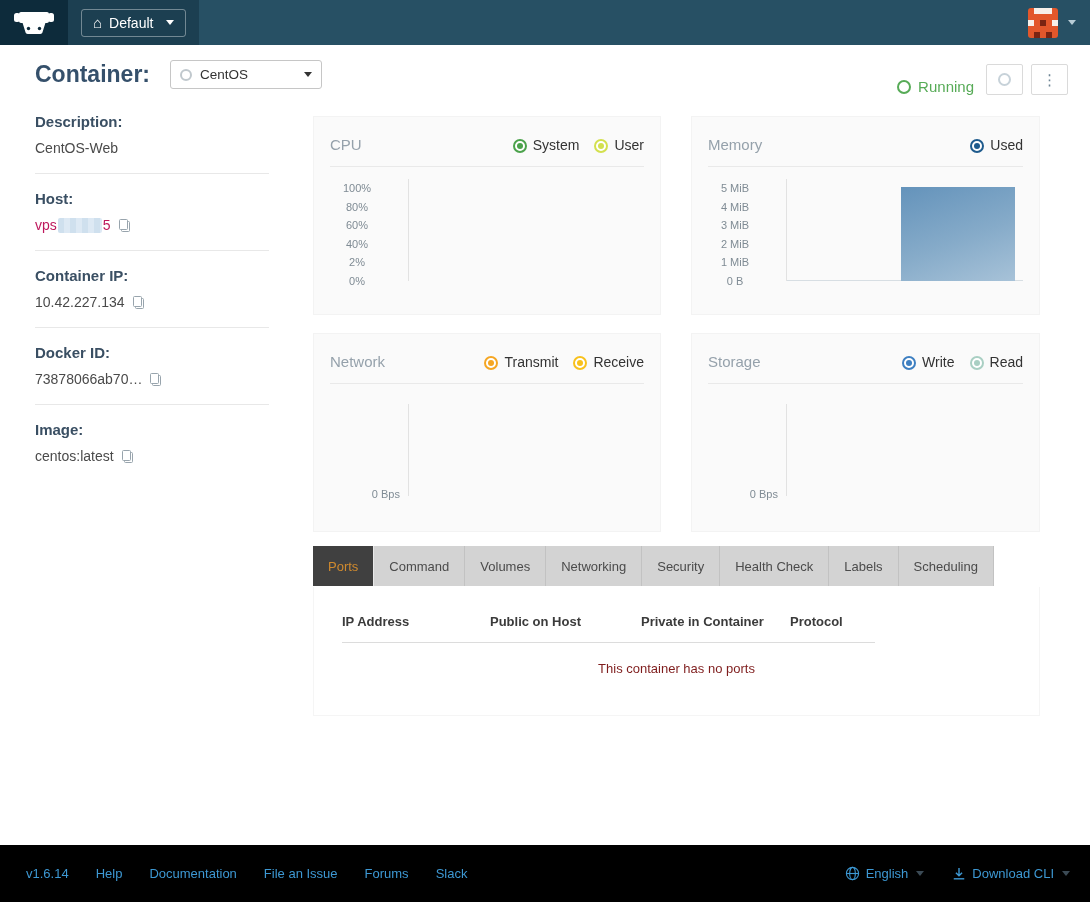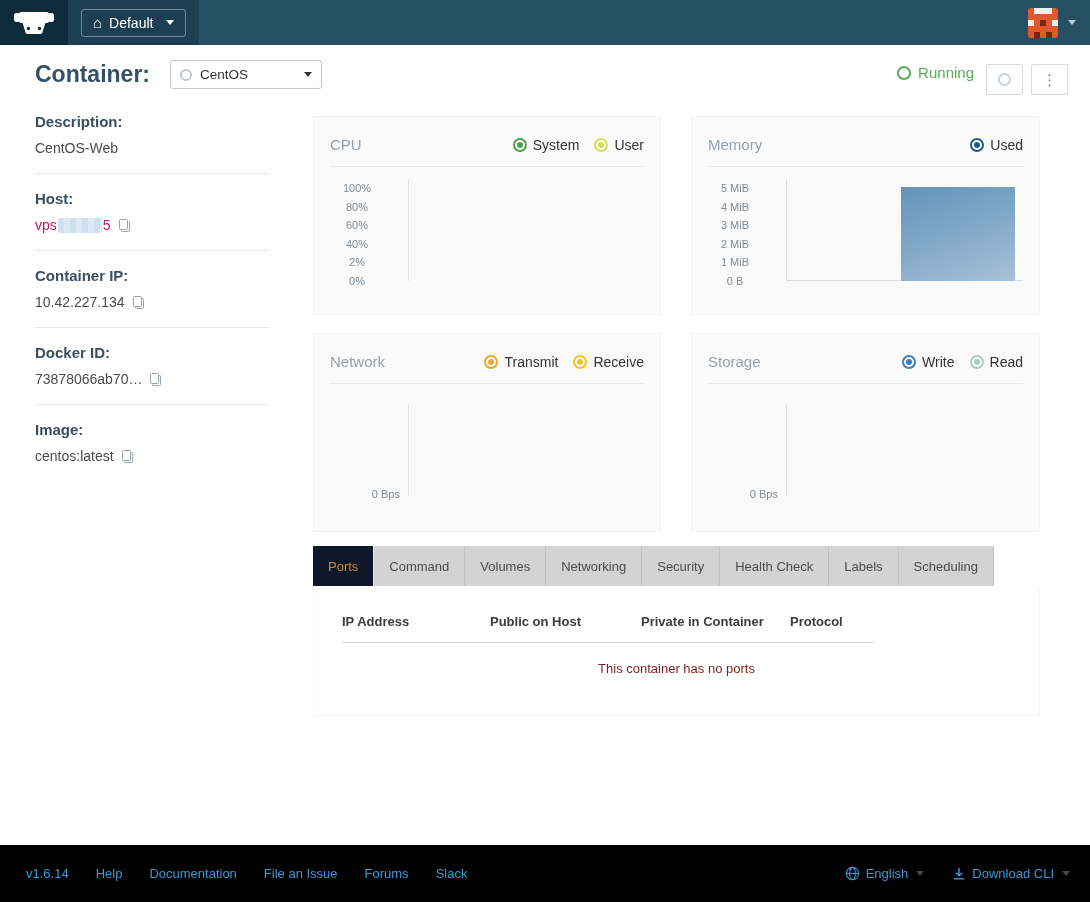--- a/index.html
+++ b/index.html
@@ -21,21 +21,21 @@
   .avatar-wrap { width:30px; height:30px; border-radius:3px; overflow:hidden; cursor:pointer; }
   .nav-right .caret { color:#b8ccd6; }
 
   
   .header-row { position:absolute; left:35px; top:60px; display:flex; align-items:center; }
   .page-title { font-size:23px; font-weight:bold; color:#35506b; }
   .container-select { width:152px; height:29px; margin-left:20px; border:1px solid #c6c6c6; border-radius:3px; background:#fff; display:flex; align-items:center; padding:0 9px; gap:8px; font-size:13.5px; color:#333; cursor:pointer; }
   .state-ring { width:12px; height:12px; border-radius:50%; border:2px solid #c0c8cd; flex:0 0 auto; }
   .select-caret { margin-left:auto; color:#333; }
 
-  .header-right { position:absolute; right:22px; top:64px; display:flex; align-items:flex-start; gap:8px; }
+  .header-right { position:absolute; right:22px; top:64px; display:flex; align-items:flex-end; gap:8px; }
   .running-group { display:flex; align-items:center; gap:7px; margin-right:4px; cursor:default; }
   .running-ring { width:14px; height:14px; border-radius:50%; border:2px solid #57ab57; }
   .running-label { font-size:15px; color:#57ab57; }
   .hbtn { width:37px; height:31px; background:#fff; border:1px solid #dadada; border-radius:2px; display:flex; align-items:center; justify-content:center; cursor:pointer; }
   .restart-ring { width:13px; height:13px; border-radius:50%; border:2px solid #c7d2d9; }
   .kebab { font-size:15px; color:#6d8494; line-height:1; }
 
   
   .info-col { position:absolute; left:35px; top:113px; width:234px; }
   .info-block { border-bottom:1px solid #e8e8e8; padding-bottom:17px; margin-bottom:16px; }
@@ -45,36 +45,36 @@
   .host-link { color:#be185d; display:inline-flex; align-items:center; cursor:pointer; }
   .blur-box { display:inline-block; width:44px; height:15px; margin:0 1px; border-radius:2px; background:repeating-linear-gradient(90deg,#cfe0ee 0 6px,#dde9f4 6px 12px); vertical-align:-3px; }
   .copy-ico { cursor:pointer; display:inline-flex; }
 
   
   .charts { position:absolute; left:313px; top:116px; display:grid; grid-template-columns:348px 349px; grid-auto-rows:199px; column-gap:30px; row-gap:18px; }
   .card { background:#fafafa; border:1px solid #f3f3f3; }
   .card-head { display:flex; justify-content:space-between; align-items:center; margin:0 16px; padding:19px 0 13px; border-bottom:1px solid #e9e9e9; }
   .card-title { font-size:15px; color:#95a1ab; }
   .legend { display:flex; align-items:center; gap:15px; }
-  .legend-item { display:inline-flex; align-items:center; gap:6px; font-size:14px; color:#333; cursor:pointer; }
+  .legend-item { display:inline-flex; align-items:flex-end; gap:6px; font-size:14px; color:#333; cursor:pointer; }
   .ring { width:14px; height:14px; border-radius:50%; border:2px solid #999; background:#fff; display:inline-flex; align-items:center; justify-content:center; }
   .dot { width:6px; height:6px; border-radius:50%; background:#999; }
   .chart-area { position:relative; height:140px; }
   .ytick-col { position:absolute; left:0; top:12px; width:86px; }
   .ytick-col span { display:block; text-align:center; font-size:11px; color:#7f8b94; height:18.5px; line-height:18.5px; }
   .axis-v { position:absolute; left:94px; top:12px; height:102px; width:1px; background:#e2e2e2; }
   .axis-v.short { top:20px; height:92px; }
   .baseline { position:absolute; left:95px; right:16px; top:113px; height:1px; background:#d7dee3; }
   .mem-fill { position:absolute; left:209px; width:114px; top:20px; height:94px; background:linear-gradient(160deg,#6493bb 0%,#86abc9 55%,#a7c2d8 100%); }
   .ytick-single { position:absolute; left:0; top:104px; width:86px; text-align:right; font-size:11px; color:#7f8b94; }
 
   
   .tabs { position:absolute; left:313px; top:546px; display:flex; }
   .tab { padding:13px 15px 12px; font-size:13px; color:#4b4b4b; background:#d3d3d3; border-right:1px solid #c2c2c2; cursor:pointer; }
-  .tab.active { background:#0f172a; color:#d08a2e; border-right-color:#e9e9e9; }
+  .tab.active { background:#404040; color:#d08a2e; border-right-color:#e9e9e9; }
   .panel { position:absolute; left:313px; top:587px; width:727px; height:129px; background:#ffffff; border:1px solid #f5f5f5; border-top:none; }
   .ports-head { display:flex; margin:27px 0 0 28px; width:533px; border-bottom:1px solid #dcdcdc; padding-bottom:13px; }
   .ports-head .cell { font-size:13px; font-weight:bold; color:#3b3b3b; }
   .cell.c1 { width:148px; } .cell.c2 { width:151px; } .cell.c3 { width:149px; } .cell.c4 { width:85px; }
   .empty-msg { margin-top:18px; text-align:center; font-size:13px; color:#7f1d1d; }
 
   
   .footer { position:absolute; left:0; bottom:0; width:1090px; height:57px; background:#000000; display:flex; align-items:center; }
   .footer-links { display:flex; gap:27px; margin-left:26px; align-items:center; }
   .footer a, .footer .flink { color:#3d98d3; font-size:13px; cursor:pointer; }

